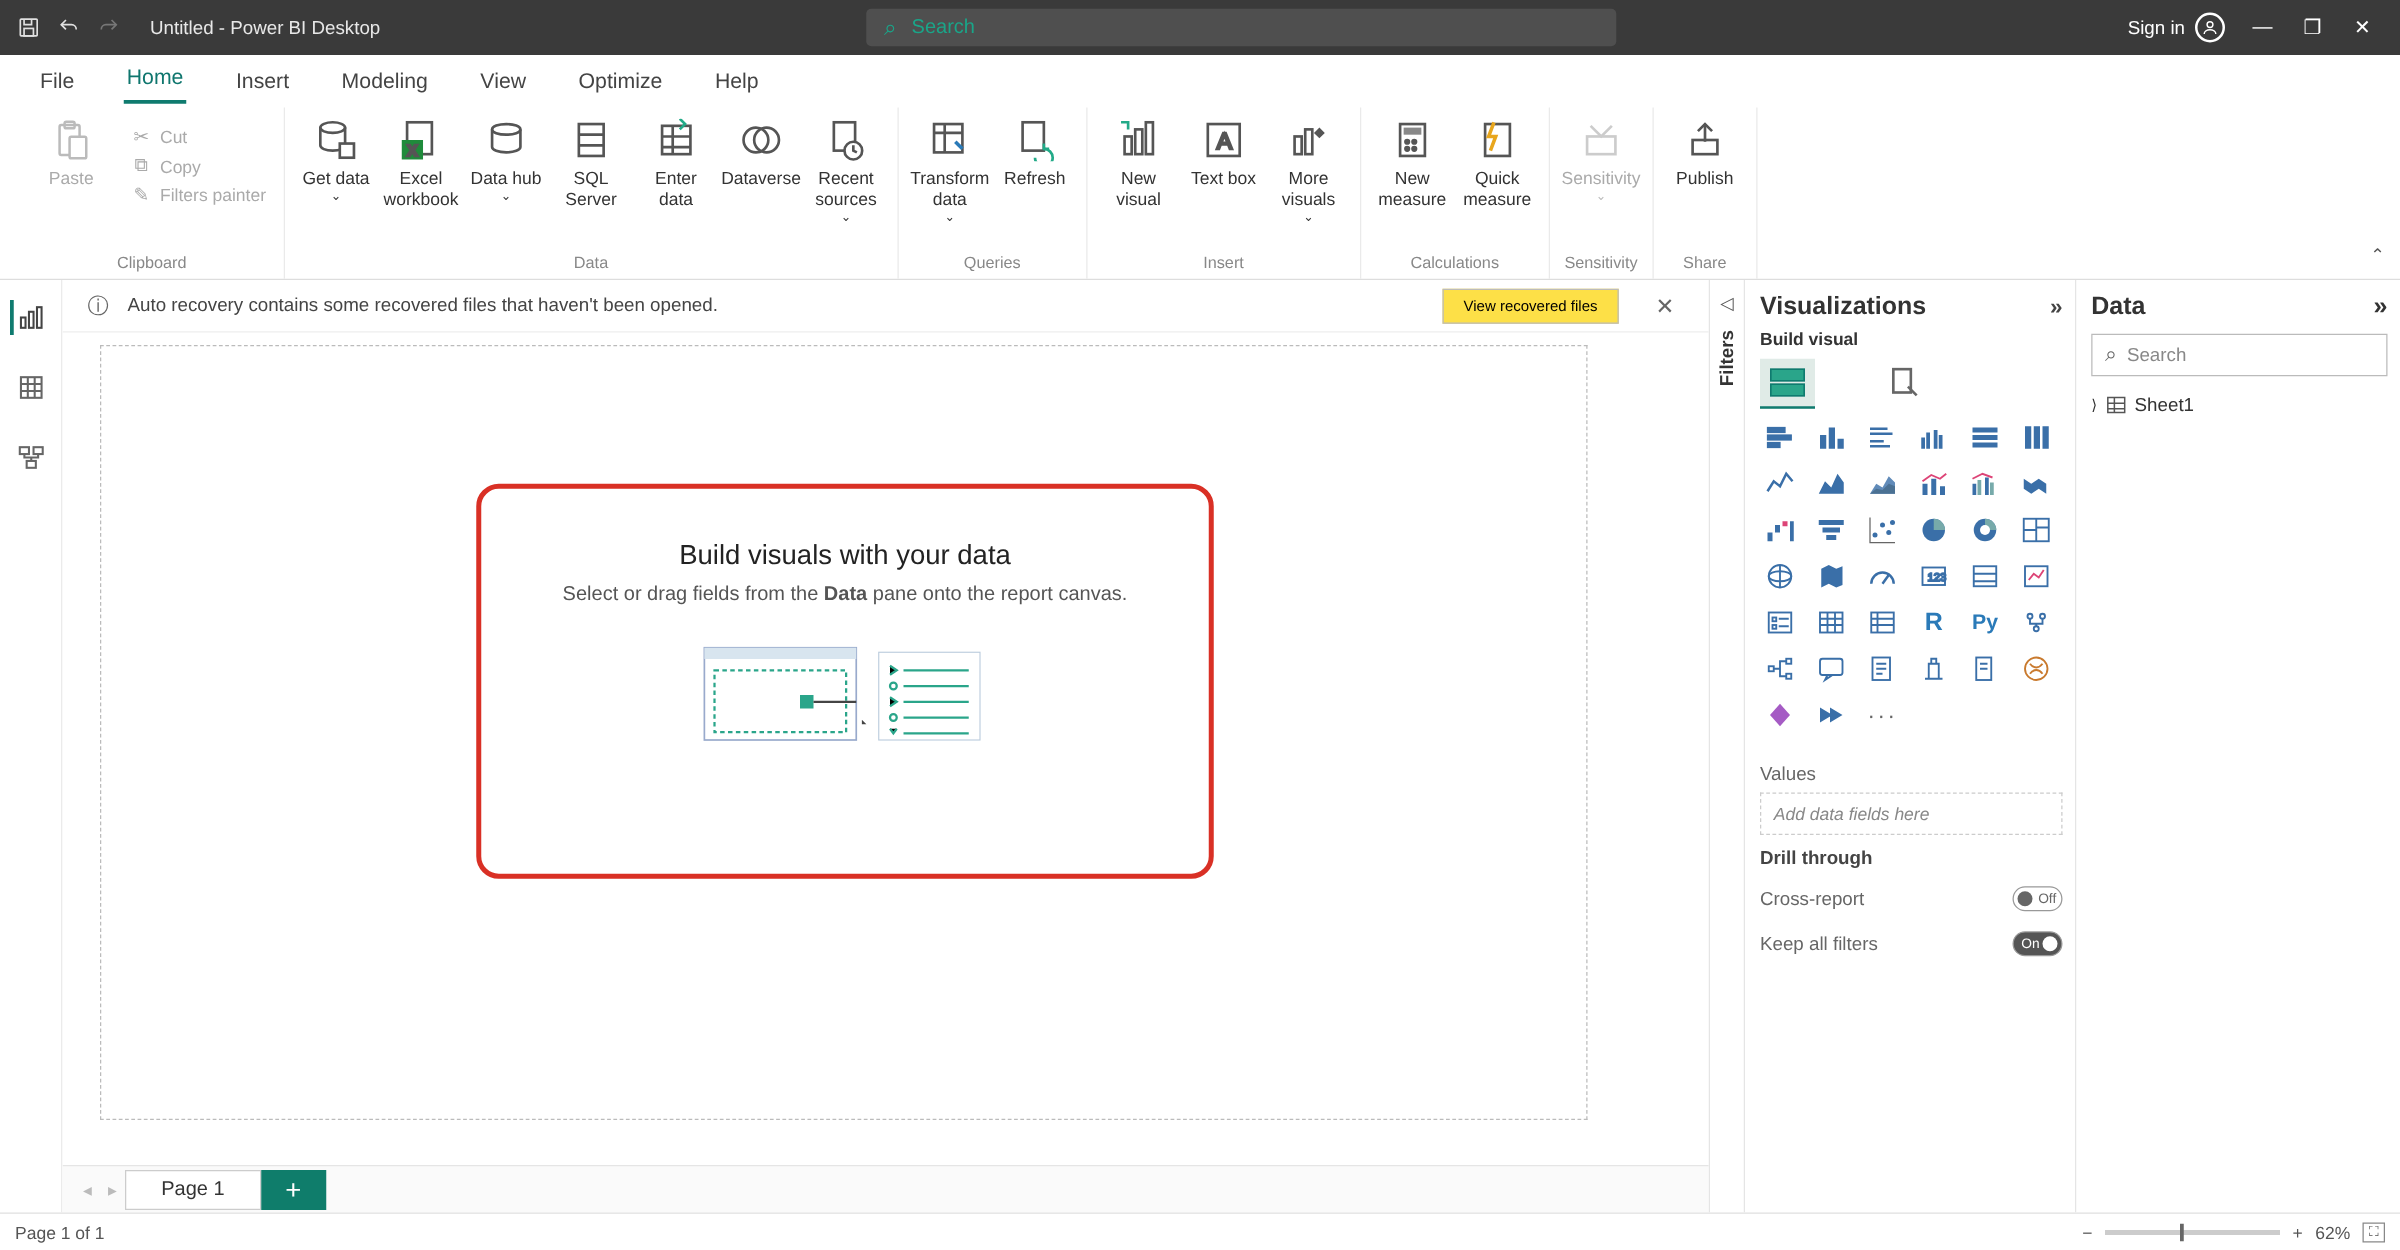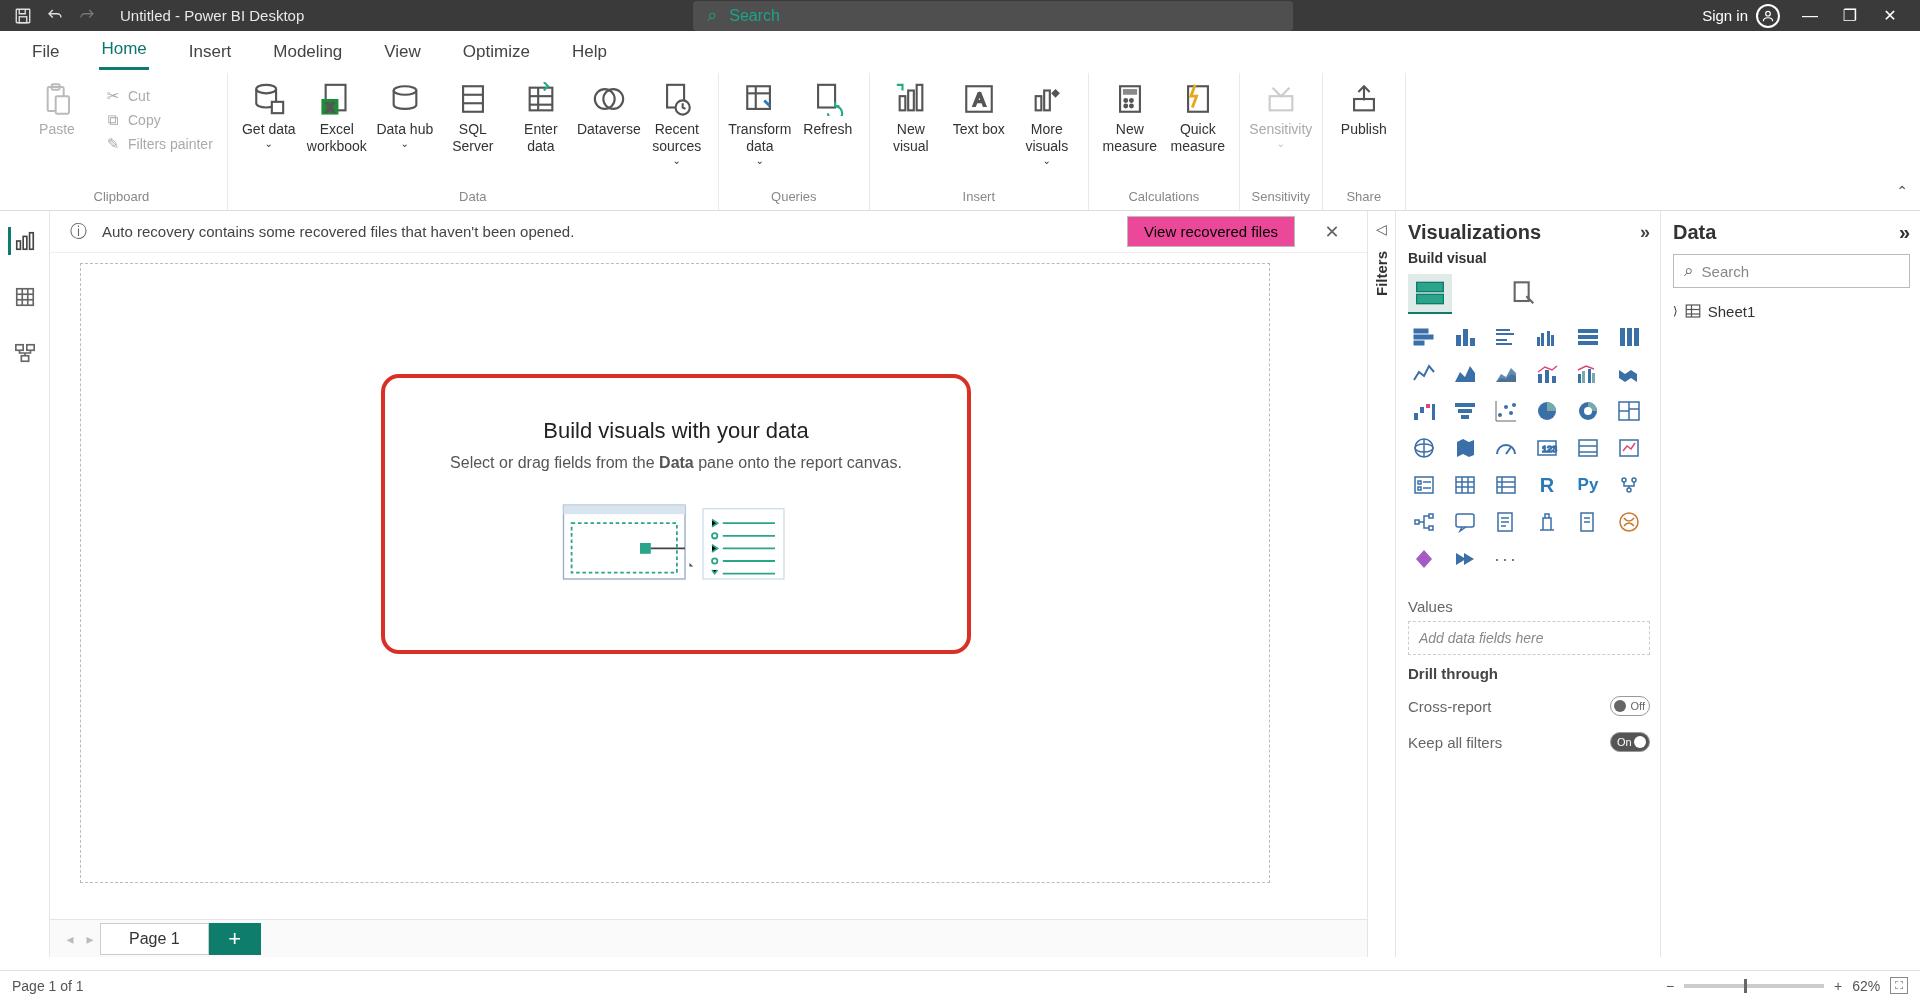--- a/index.html
+++ b/index.html
@@ -1,19 +1,19 @@
 <!DOCTYPE html>
 <html><head>
 <meta charset="utf-8">
 <style>
 * { margin:0; padding:0; box-sizing:border-box; font-family:"Segoe UI",Arial,sans-serif; }
 body { width:1920px; height:1000px; background:#fff; overflow:hidden; font-size:14px; color:#333; }
 
 
-.titlebar { height:31px; background:#3a3a3a; display:flex; align-items:center; color:#fff; }
+.titlebar { height:44px; background:#3a3a3a; display:flex; align-items:center; color:#fff; }
 .titlebar .qat { display:flex; gap:6px; padding:0 10px; }
 .titlebar .qat .ico { width:26px; height:26px; display:flex; align-items:center; justify-content:center; color:#e0e0e0; font-size:16px; cursor:pointer; }
 .titlebar .title { margin-left:10px; font-size:15px; color:#e8e8e8; }
 .titlebar .searchwrap { flex:1; display:flex; justify-content:center; }
 .titlebar .searchbox { width:600px; height:30px; background:#4f4f4f; border-radius:4px; display:flex; align-items:center; color:#1aa589; padding:0 14px; font-size:16px; cursor:text; }
 .titlebar .searchbox .sico { margin-right:12px; color:#1aa589; font-size:18px; }
 .titlebar .right { display:flex; align-items:center; gap:20px; padding:0 20px; }
 .titlebar .signin { display:flex; align-items:center; gap:8px; font-size:15px; cursor:pointer; }
 .titlebar .signin .uico { width:24px; height:24px; border:2px solid #fff; border-radius:50%; display:flex; align-items:center; justify-content:center; font-size:12px;}
 .titlebar .wbtn { width:20px; height:20px; display:flex; align-items:center; justify-content:center; font-size:16px; cursor:pointer; color:#fff;}
@@ -43,26 +43,26 @@
 
 .workspace { display:flex; height:calc(1000px - 44px - 40px - 140px - 30px); }
 .leftbar { width:50px; background:#fff; border-right:1px solid #e5e5e5; display:flex; flex-direction:column; align-items:center; padding-top:16px; gap:28px;}
 .leftbar .lico { width:28px; height:28px; display:flex; align-items:center; justify-content:center; color:#555; cursor:pointer;}
 .leftbar .lico.active { border-left:3px solid #0f7b6f; padding-left:2px; margin-left:-5px;}
 
 .canvaswrap { flex:1; display:flex; flex-direction:column; background:#fff; overflow:hidden;}
 .notice { height:42px; display:flex; align-items:center; padding:0 20px; border-bottom:1px solid #eee; gap:12px;}
 .notice .nico { width:20px; color:#666; font-size:17px;}
 .notice .ntext { flex:1; font-size:15px; color:#444;}
-.notice .nbtn { border:1px solid #bbb; background:#ec4899; padding:6px 16px; font-size:15px; cursor:pointer;}
+.notice .nbtn { border:1px solid #bbb; background:#fde047; padding:6px 16px; font-size:12px; cursor:pointer;}
 .notice .nclose { width:30px; text-align:center; font-size:18px; cursor:pointer; color:#666; margin-left:10px;}
 
 .canvas-outer { flex:1; overflow:auto; padding:10px 30px;}
 .canvas { width:1190px; height:620px; border:1px dashed #bbb; background:#fff; position:relative;}
-.hint { position:absolute; left:300px; top:110px; width:590px; height:280px; border:4px solid #d93025; border-radius:18px; display:flex; flex-direction:column; align-items:center; justify-content:flex-start; padding-top:40px;}
+.hint { position:absolute; left:300px; top:110px; width:590px; height:316px; border:4px solid #d93025; border-radius:18px; display:flex; flex-direction:column; align-items:center; justify-content:flex-start; padding-top:40px;}
 .hint .htitle { font-size:22px; color:#222; margin-bottom:10px;}
 .hint .htext { font-size:16px; color:#555;}
 .hint .htext b { font-weight:600;}
 .hint .himg { margin-top:26px; width:250px; height:90px;}
 
 .tabs { height:38px; display:flex; align-items:center; padding:0 10px; border-top:1px solid #e5e5e5; background:#fafafa;}
 .tabs .arrow { width:20px; color:#bbb; text-align:center; font-size:14px; cursor:pointer;}
 .tabs .tab { padding:6px 28px; border:1px solid #ccc; background:#fff; font-size:16px; cursor:pointer;}
 .tabs .addtab { width:52px; height:32px; background:#0f7d6b; color:#fff; font-size:22px; display:flex; align-items:center; justify-content:center; cursor:pointer;}
 

